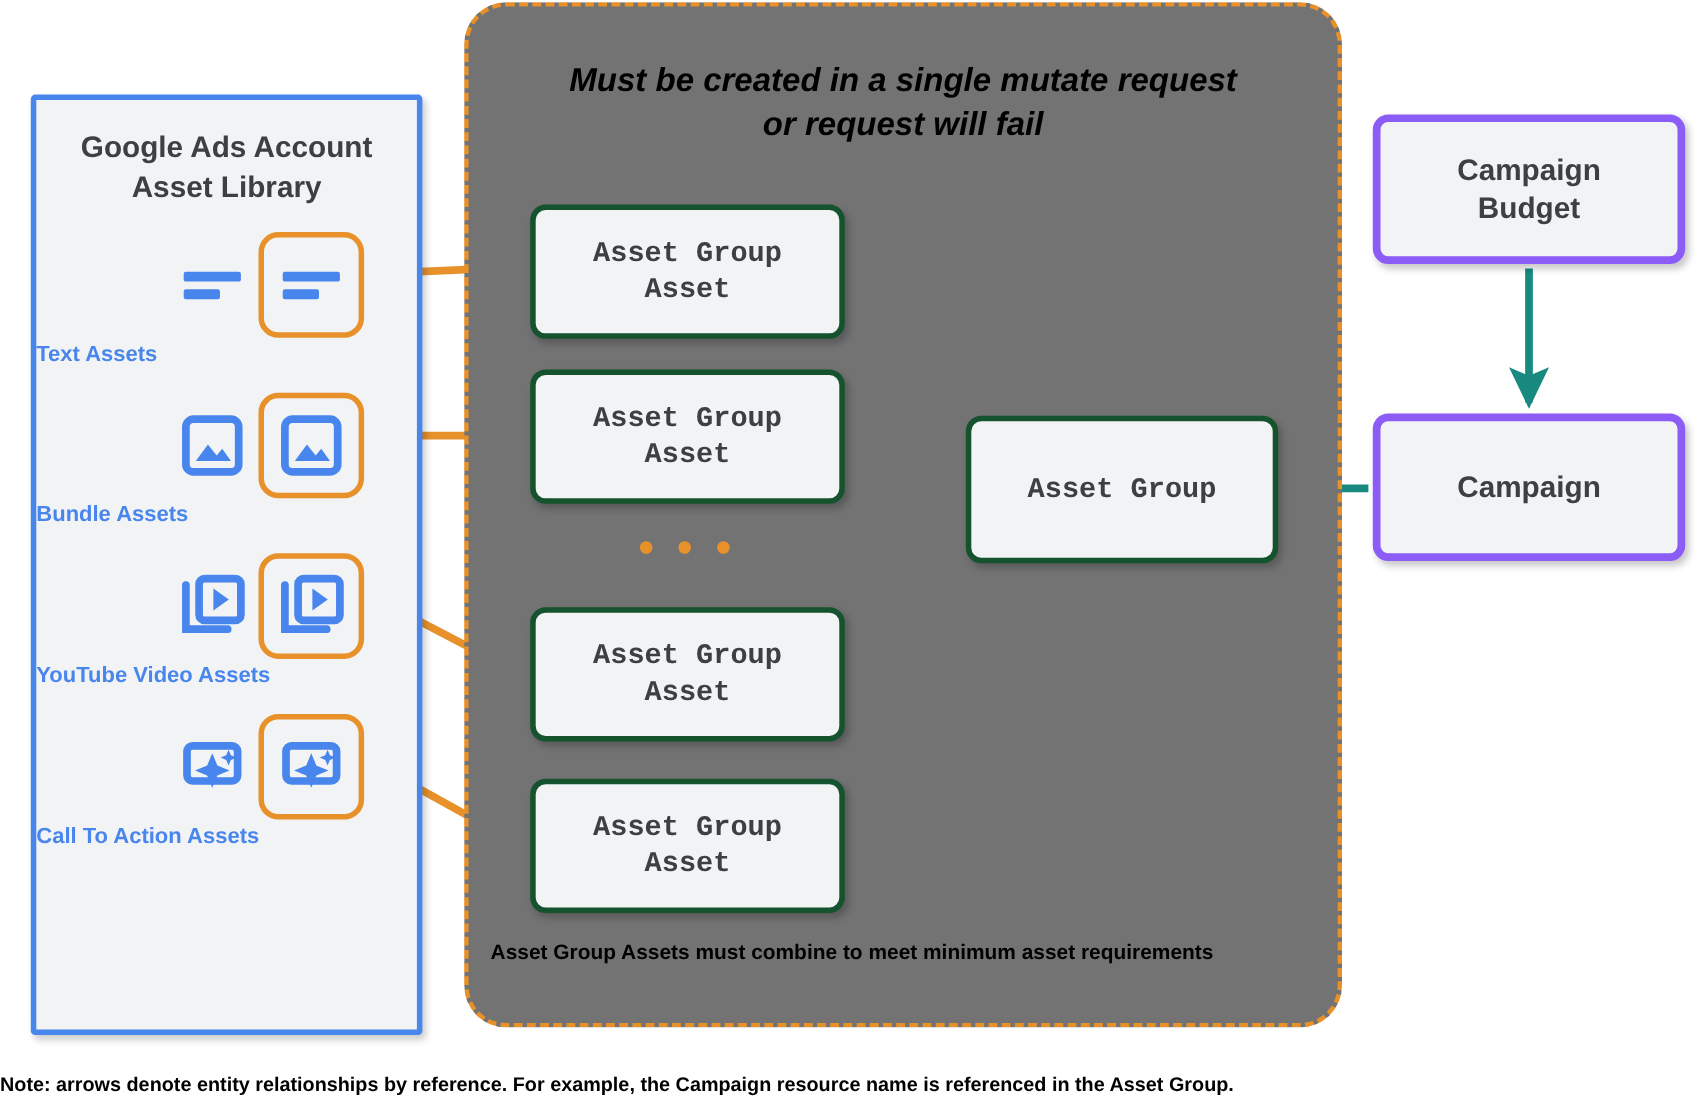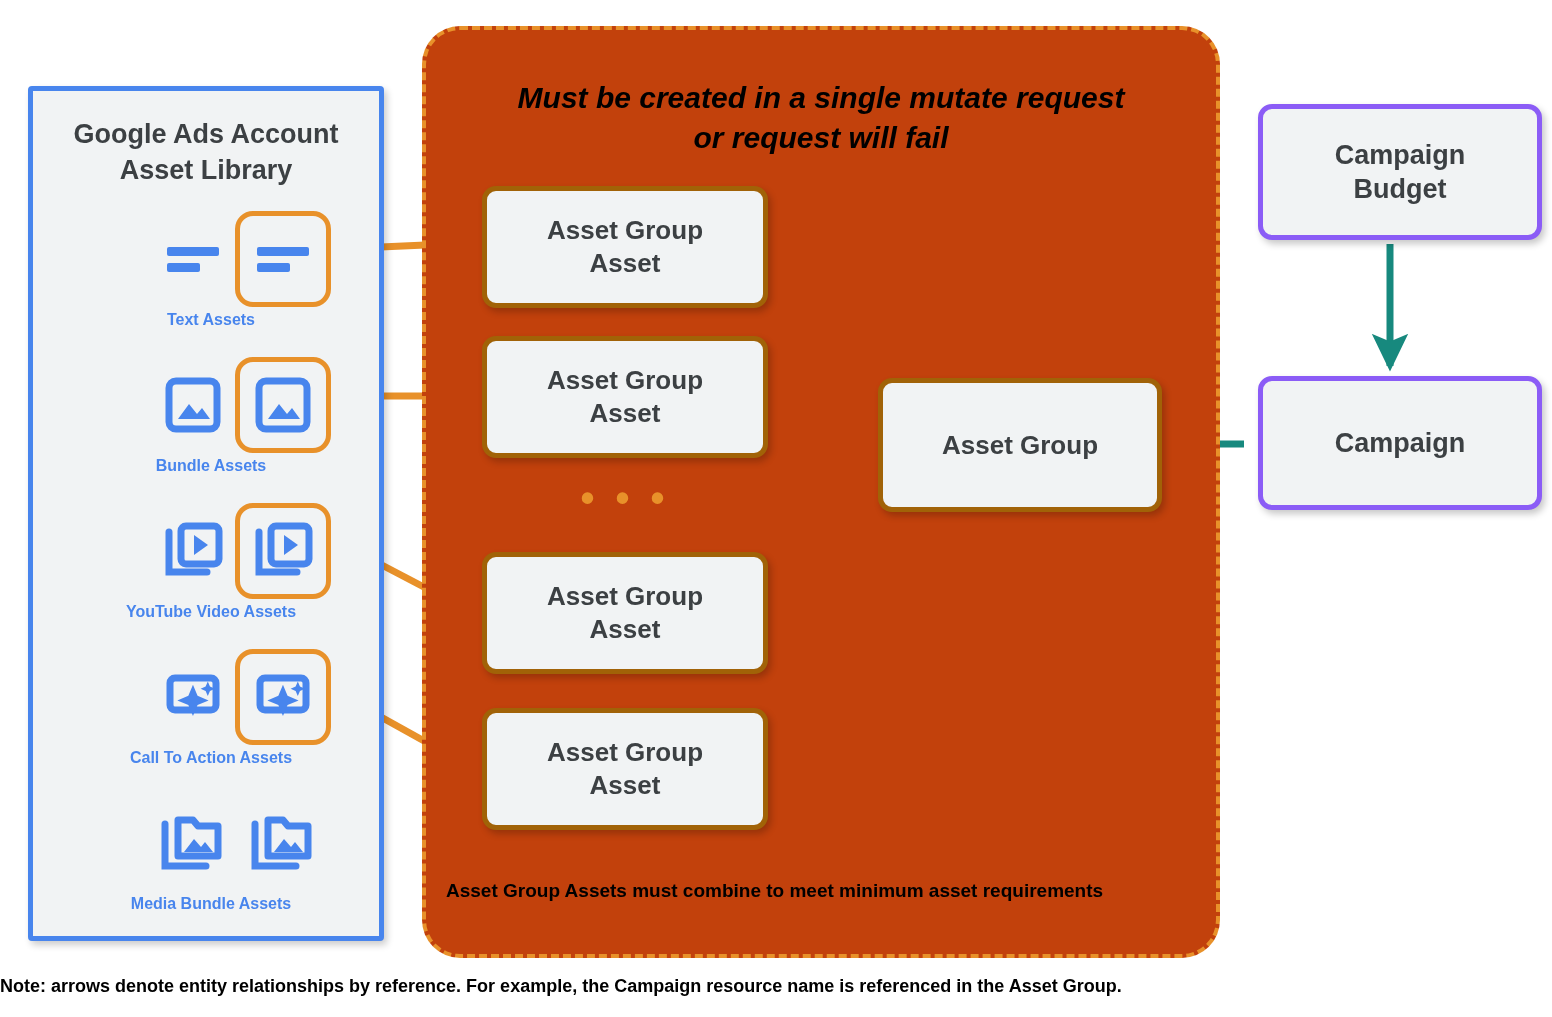--- a/index.html
+++ b/index.html
@@ -68,36 +68,36 @@
   .icon-slot.highlighted {
     border: 5px solid #E8912A;
     border-radius: 18px;
     box-sizing: border-box;
     background: #f1f3f4;
   }
   .asset-caption {
     position: absolute;
     left: 0; right: 0;
     top: 100px;
-    text-align: center;
-    font-size: 16px;
+    text-align: left;
+    font-size: 20px;
     font-weight: bold;
     color: #4885ED;
   }
   
   #mutate-container {
     position: absolute;
     left: 422px;
-    top: 26px;
+    top: 2px;
     width: 798px;
     height: 932px;
     border: 4px dashed #E8912A;
     border-radius: 38px;
     box-sizing: border-box;
-    background: #c2410c;
+    background: #737373;
   }
   #mutate-note {
     position: absolute;
     left: 40px;
     right: 40px;
     top: 48px;
     text-align: center;
     font-size: 30px;
     font-style: italic;
     font-weight: bold;
@@ -124,22 +124,22 @@
     display: flex;
     align-items: center;
     justify-content: center;
     text-align: center;
     color: #3c4043;
     font-weight: bold;
     box-shadow: 3px 4px 7px rgba(0,0,0,0.22);
     white-space: pre-line;
     line-height: 1.26;
   }
-  .node.orange { border: 5px solid #a16207; }
-  .node.teal   { border: 5px solid #8b5cf6; margin-left: 10px; }
+  .node.orange { border: 5px solid #14532d; font-family: Liberation Mono, monospace; }
+  .node.teal   { border: 7px solid #8b5cf6; }
   .agasset {
     left: 482px;
     width: 286px;
     height: 122px;
     font-size: 26px;
   }
   #ag-asset-1 { top: 186px; }
   #ag-asset-2 { top: 336px; }
   #ag-asset-3 { top: 552px; }
   #ag-asset-4 { top: 708px; }
@@ -301,39 +301,20 @@
           <svg width="62" height="52" viewBox="0 0 62 52">
             <path d="M8 12 a5 5 0 0 1 5-5 L49 7 a5 5 0 0 1 5 5 L54 34 a5 5 0 0 1 -5 5 L13 39 a5 5 0 0 1 -5 -5 Z" fill="none" stroke="#4885ED" stroke-width="7"></path>
             <path d="M33 40 L38 28 L43 40 L55 45 L43 50 L38 62 L33 50 L21 45 Z" transform="translate(-4,-12) scale(0.92)" fill="#4885ED"></path>
             <path d="M47 10 L50 17 L57 20 L50 23 L47 30 L44 23 L37 20 L44 17 Z" transform="translate(-1,-1) scale(0.72) translate(18,6)" fill="#4885ED"></path>
           </svg>
         </div>
       </div>
       <div class="asset-caption">Call To Action Assets</div>
     </div>
 
-    <div class="asset-row" style="top:704px">
-      <div class="icon-pair">
-        <div class="icon-slot first">
-          <svg width="66" height="62" viewBox="0 0 66 62">
-            <path d="M5 12 L5 54 L46 54" fill="none" stroke="#4885ED" stroke-width="7" stroke-linecap="round"></path>
-            <path d="M18 8 L33 8 L38 14 L58 14 L58 44 L18 44 Z" fill="none" stroke="#4885ED" stroke-width="7" stroke-linejoin="round"></path>
-            <path d="M24 40 L34 27 L41 35 L45 30 L53 40 Z" fill="#4885ED"></path>
-          </svg>
-        </div>
-        <div class="icon-slot second">
-          <svg width="66" height="62" viewBox="0 0 66 62">
-            <path d="M5 12 L5 54 L46 54" fill="none" stroke="#4885ED" stroke-width="7" stroke-linecap="round"></path>
-            <path d="M18 8 L33 8 L38 14 L58 14 L58 44 L18 44 Z" fill="none" stroke="#4885ED" stroke-width="7" stroke-linejoin="round"></path>
-            <path d="M24 40 L34 27 L41 35 L45 30 L53 40 Z" fill="#4885ED"></path>
-          </svg>
-        </div>
-      </div>
-      <div class="asset-caption">Media Bundle  Assets</div>
-    </div>
 
   </div>
 
   <div id="mutate-container">
     <div id="mutate-note">Must be created in a single mutate request
 or request will fail</div>
     <div id="combine-note">Asset Group Assets must combine to meet minimum asset requirements</div>
   </div>
 
   <div class="node orange agasset" id="ag-asset-1">Asset Group

